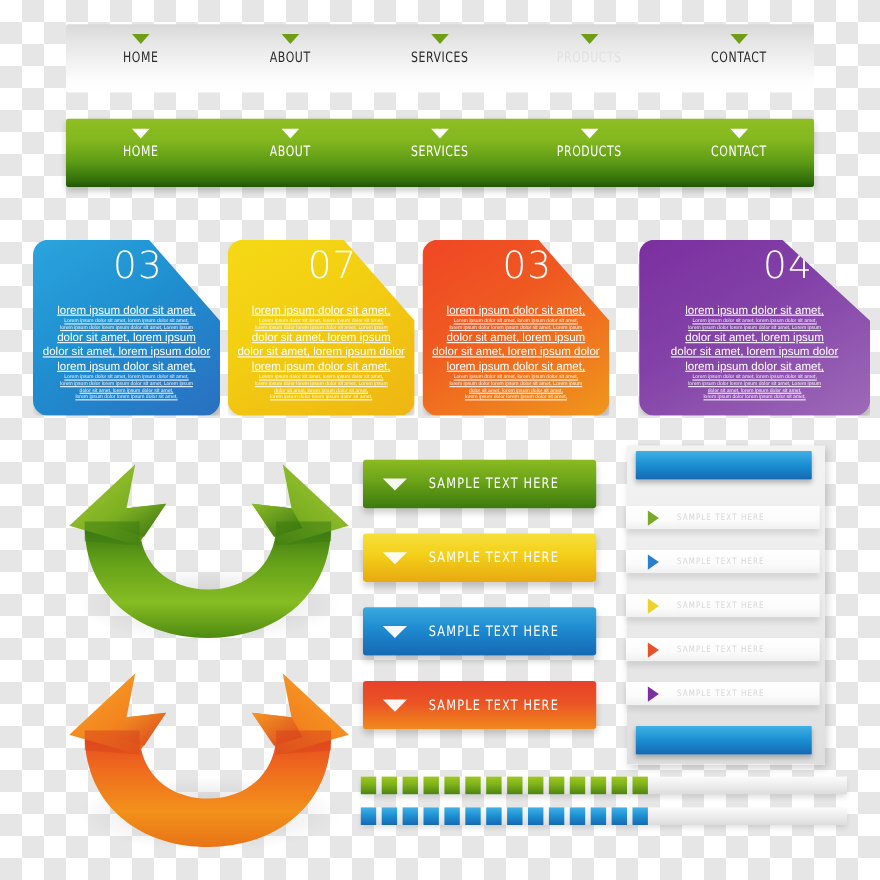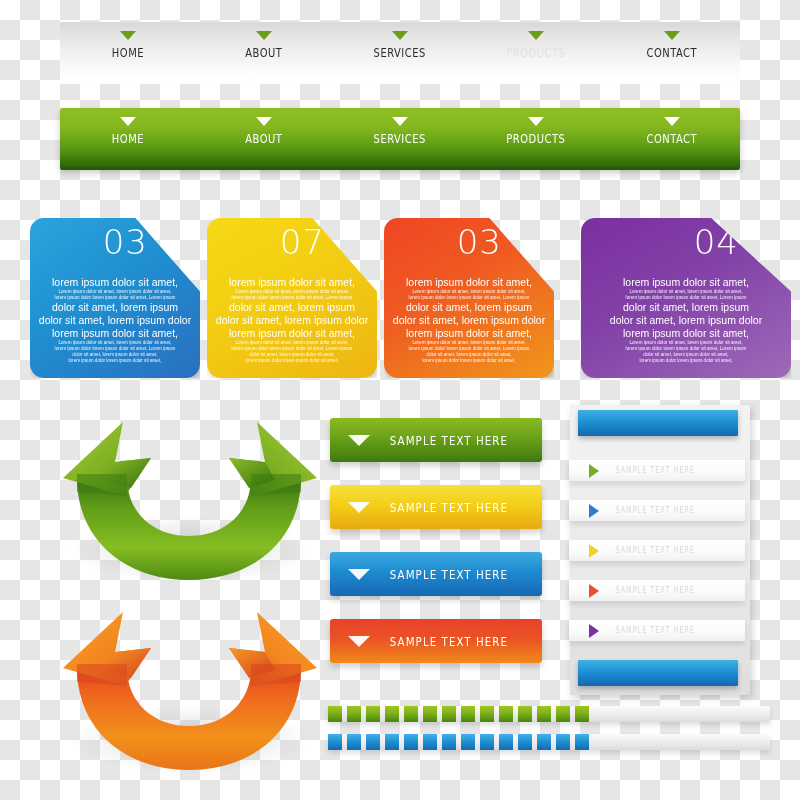--- a/index.html
+++ b/index.html
@@ -106,20 +106,21 @@
     font-weight: 300;
     letter-spacing: 1px;
   }
   .banner-body {
     position: absolute;
     left: 0; right: 0;
     top: 56px;
     padding: 2px 8px;
     text-align: center;
     color: #ffffff;
+    text-decoration: underline;
   }
   .bl-lg { font-size: 10.5px; line-height: 13px; white-space: nowrap; }
   .bl-sm { font-size: 4.6px; line-height: 6px; opacity: 0.92; white-space: nowrap; }
 
   .b1 { left: 0;   background: linear-gradient(145deg,#2ba4dd 0%, #1f8fd0 45%, #2a6fc0 100%); z-index: 4; }
   .b2 { left: 177px; background: linear-gradient(150deg,#f5d916 0%, #f3cf12 40%, #eeb513 100%); z-index: 3; }
   .b3 { left: 354px; background: linear-gradient(150deg,#ef4625 0%, #ef5a21 40%, #f0971c 100%); z-index: 2; }
   .b4 { left: 531px; background: linear-gradient(150deg,#7b2fa0 0%, #8342a8 45%, #9e6ab8 100%); z-index: 1; margin-left: 20px; }
   .b1, .b2, .b3, .b4 {
     clip-path: polygon(0% 0%, 62% 0%, 100% 46%, 100% 100%, 0% 100%);

